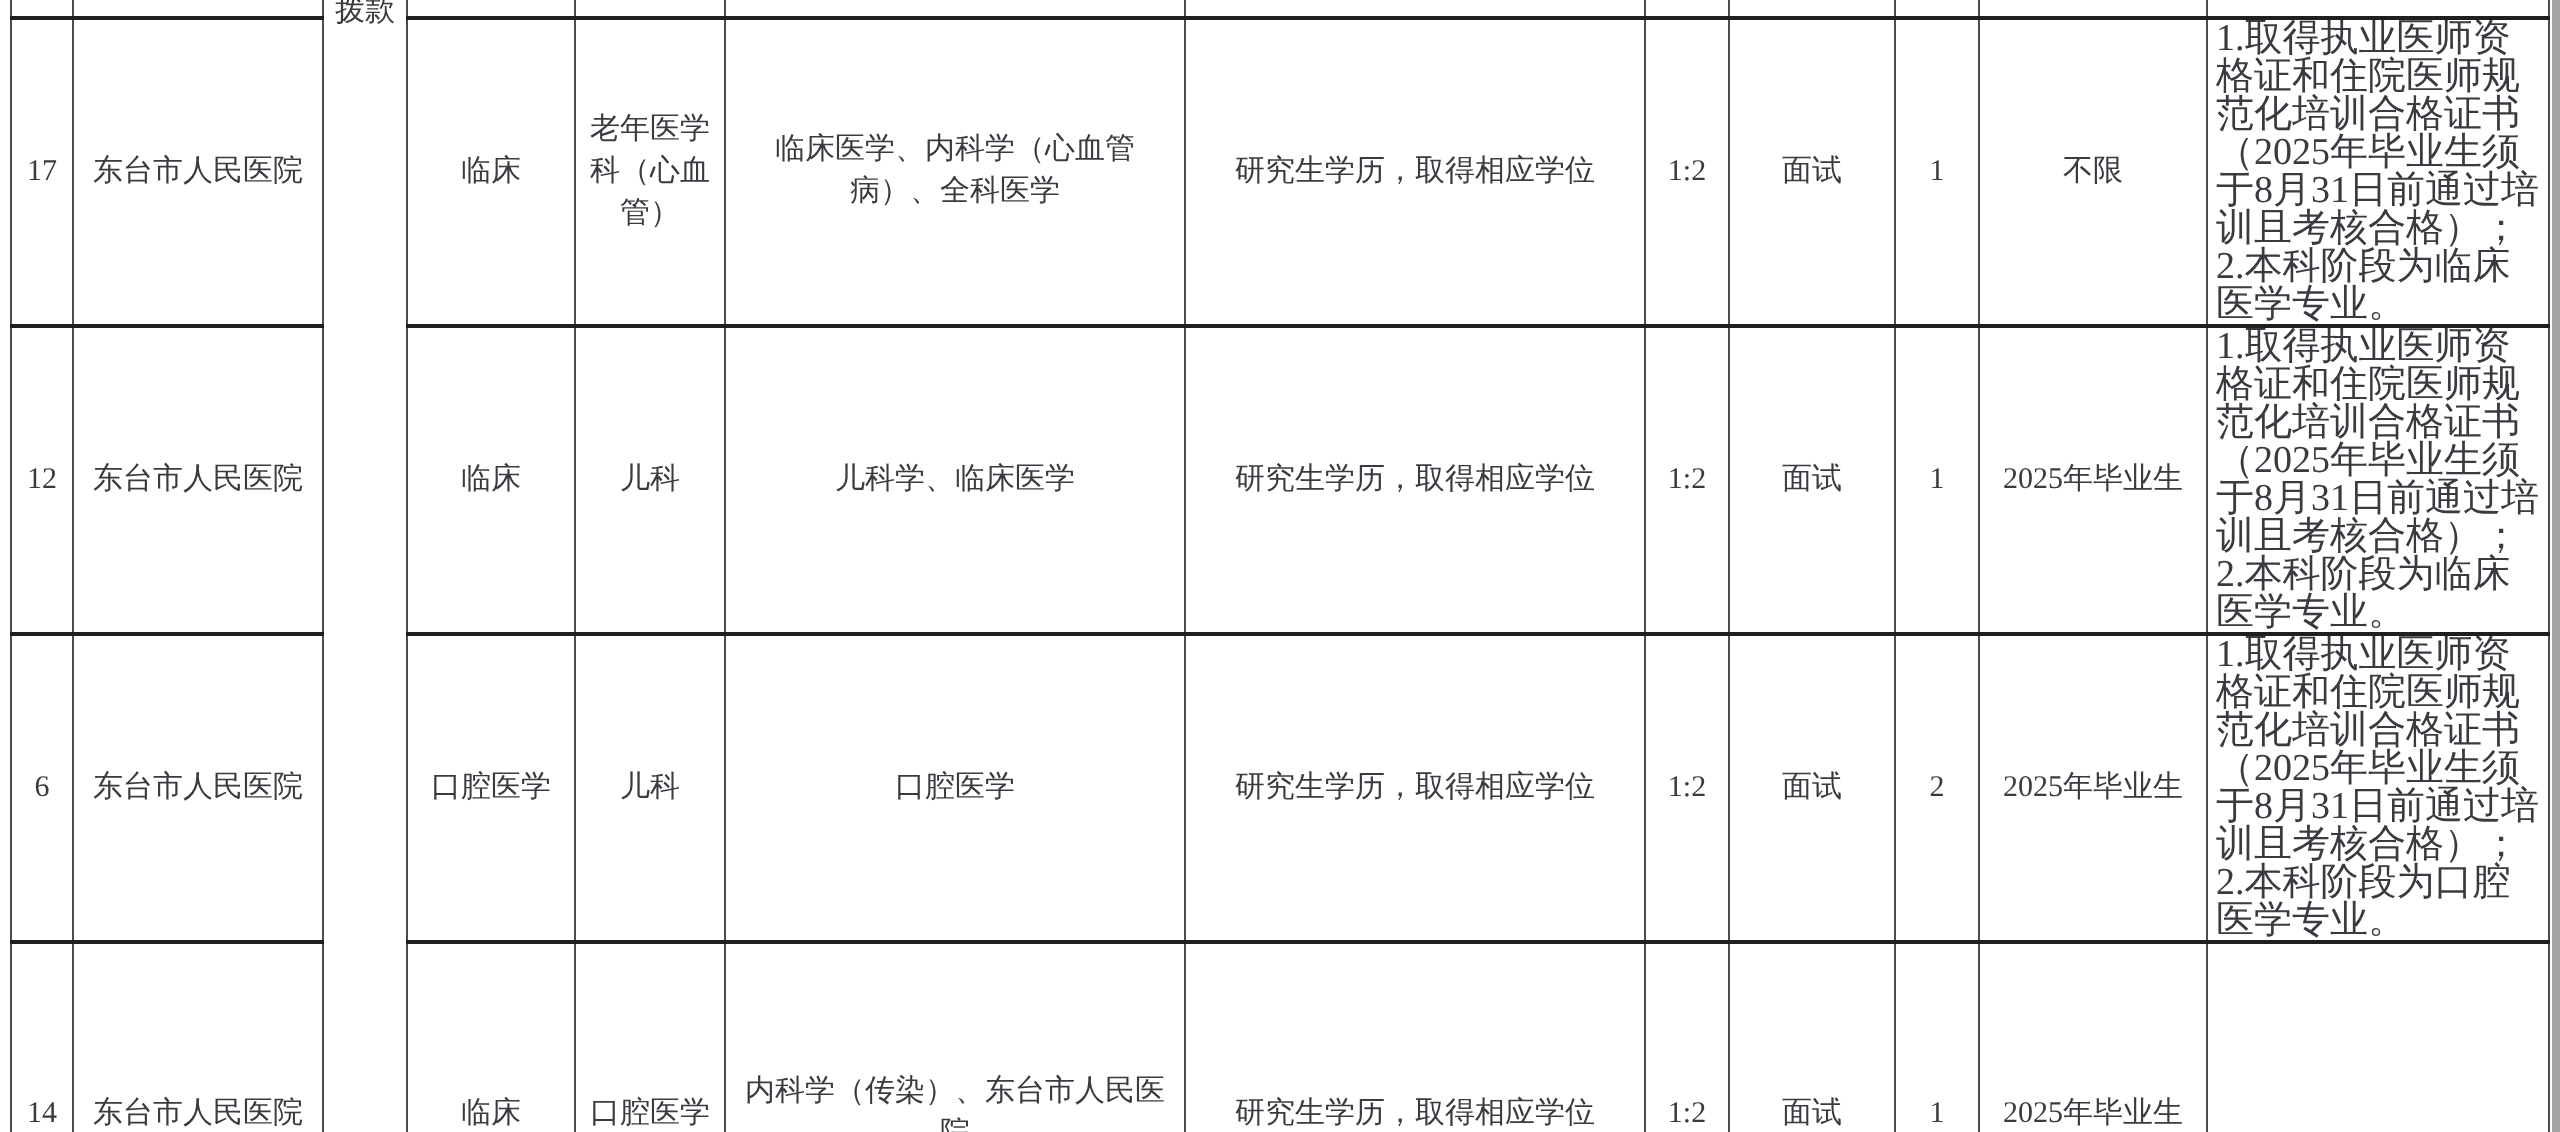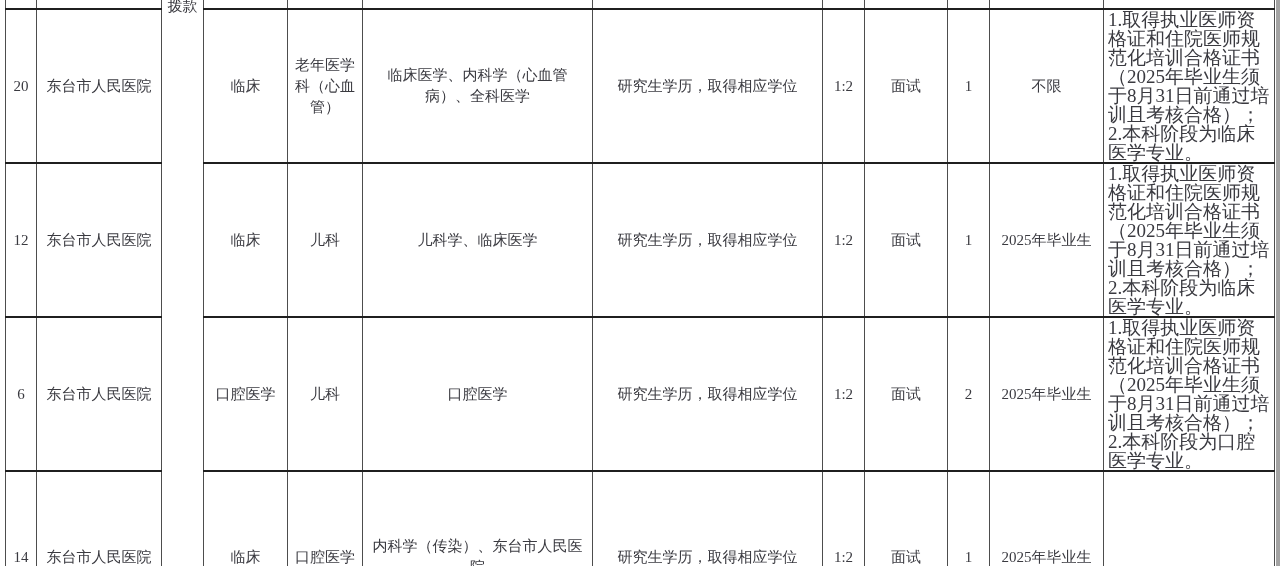--- a/index.html
+++ b/index.html
@@ -92,21 +92,21 @@
       <td></td>
       <td></td>
       <td class="c-ratio"></td>
       <td></td>
       <td class="c-count"></td>
       <td class="c-scope"></td>
       <td class="c-remarks"></td>
     </tr>
 
     <tr style="height:136px">
-      <td class="c-seq">20</td>
+      <td class="c-seq">17</td>
       <td class="c-hospital">东台市人民医院</td>
       <td class="c-category">临床</td>
       <td class="c-dept">老年医学科（心血管）</td>
       <td class="c-major">临床医学、内科学（心血管病）、全科医学</td>
       <td class="c-edu">研究生学历，取得相应学位</td>
       <td class="c-ratio">1:2</td>
       <td class="c-exam">面试</td>
       <td class="c-count">1</td>
       <td class="c-scope">不限</td>
       <td class="c-remarks">1.取得执业医师资格证和住院医师规范化培训合格证书（2025年毕业生须于8月31日前通过培训且考核合格）；2.本科阶段为临床医学专业。</td>

